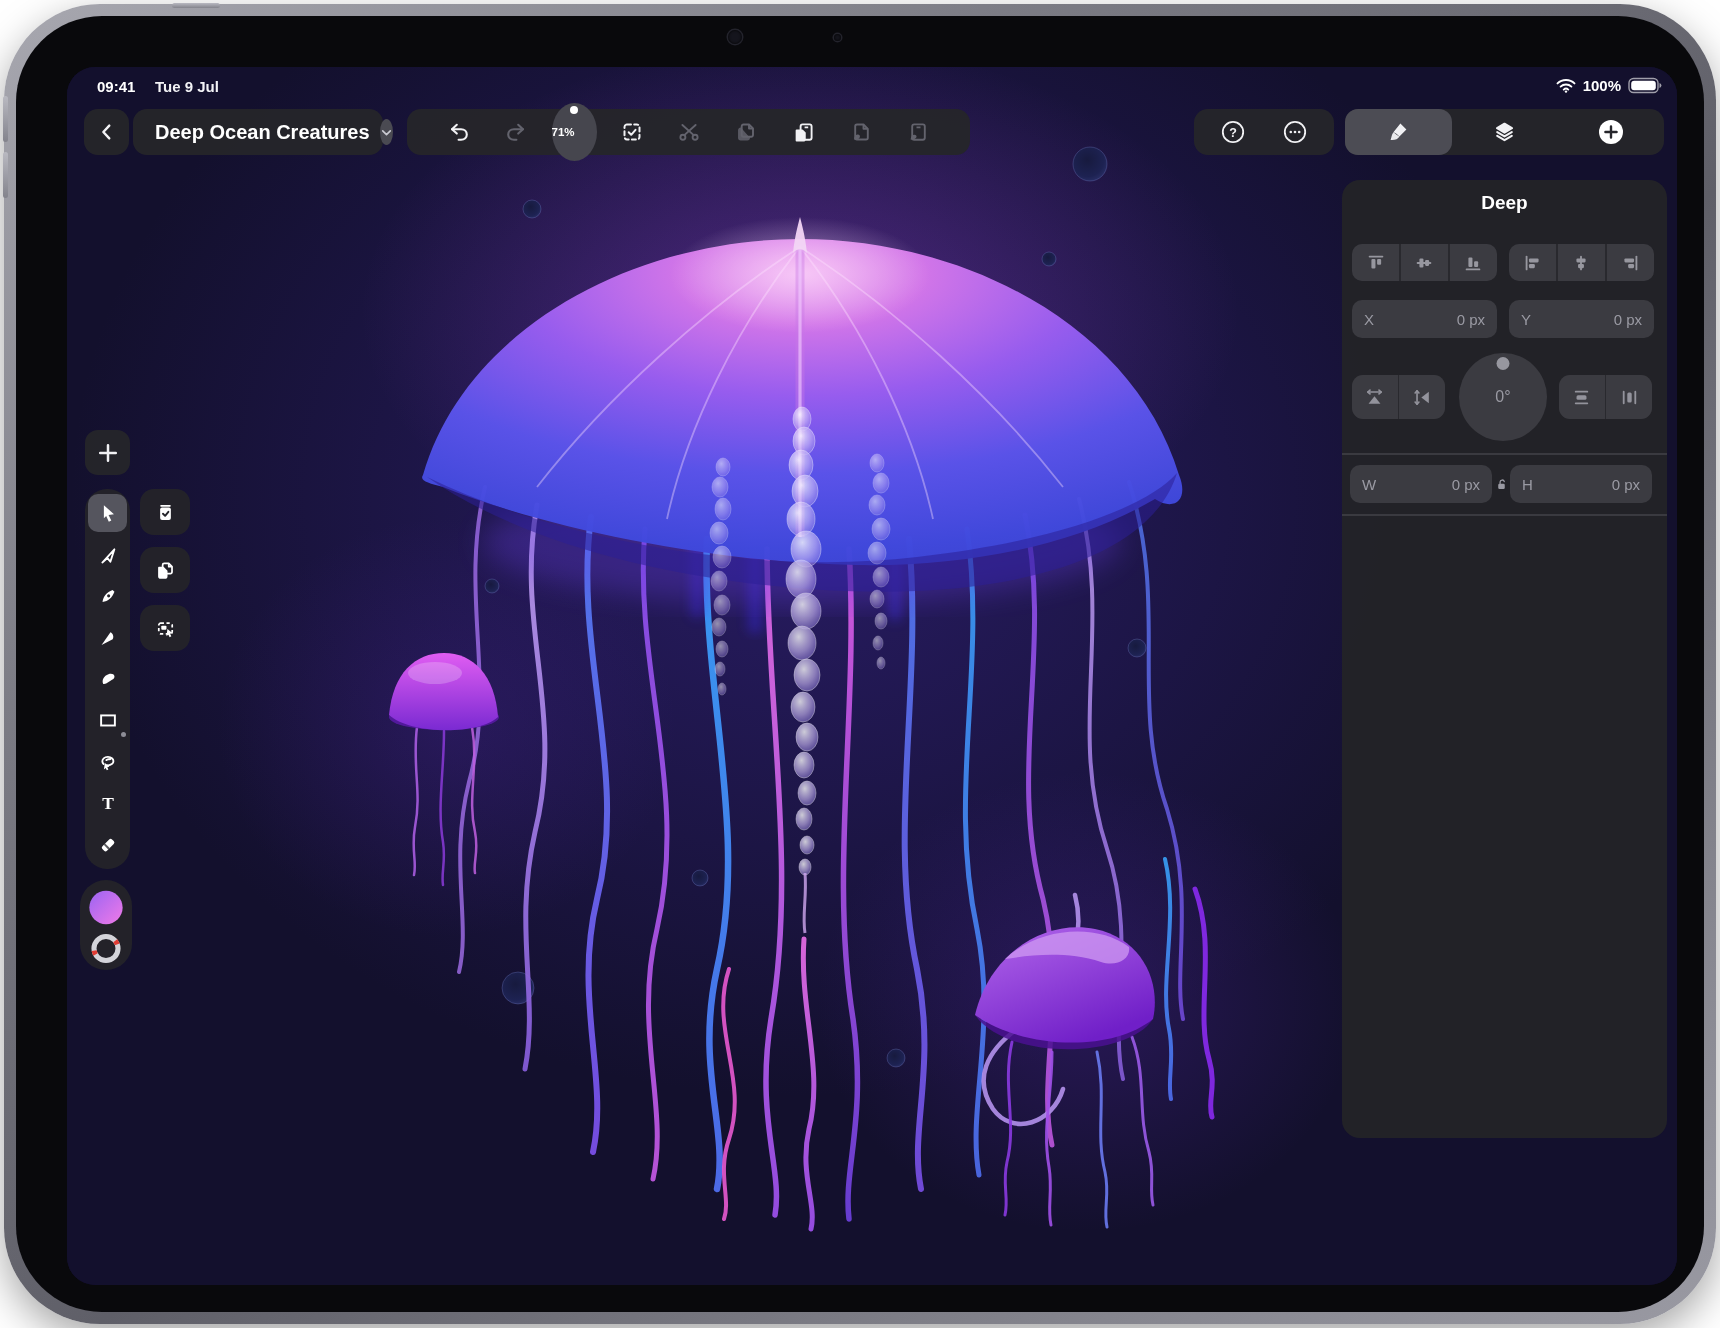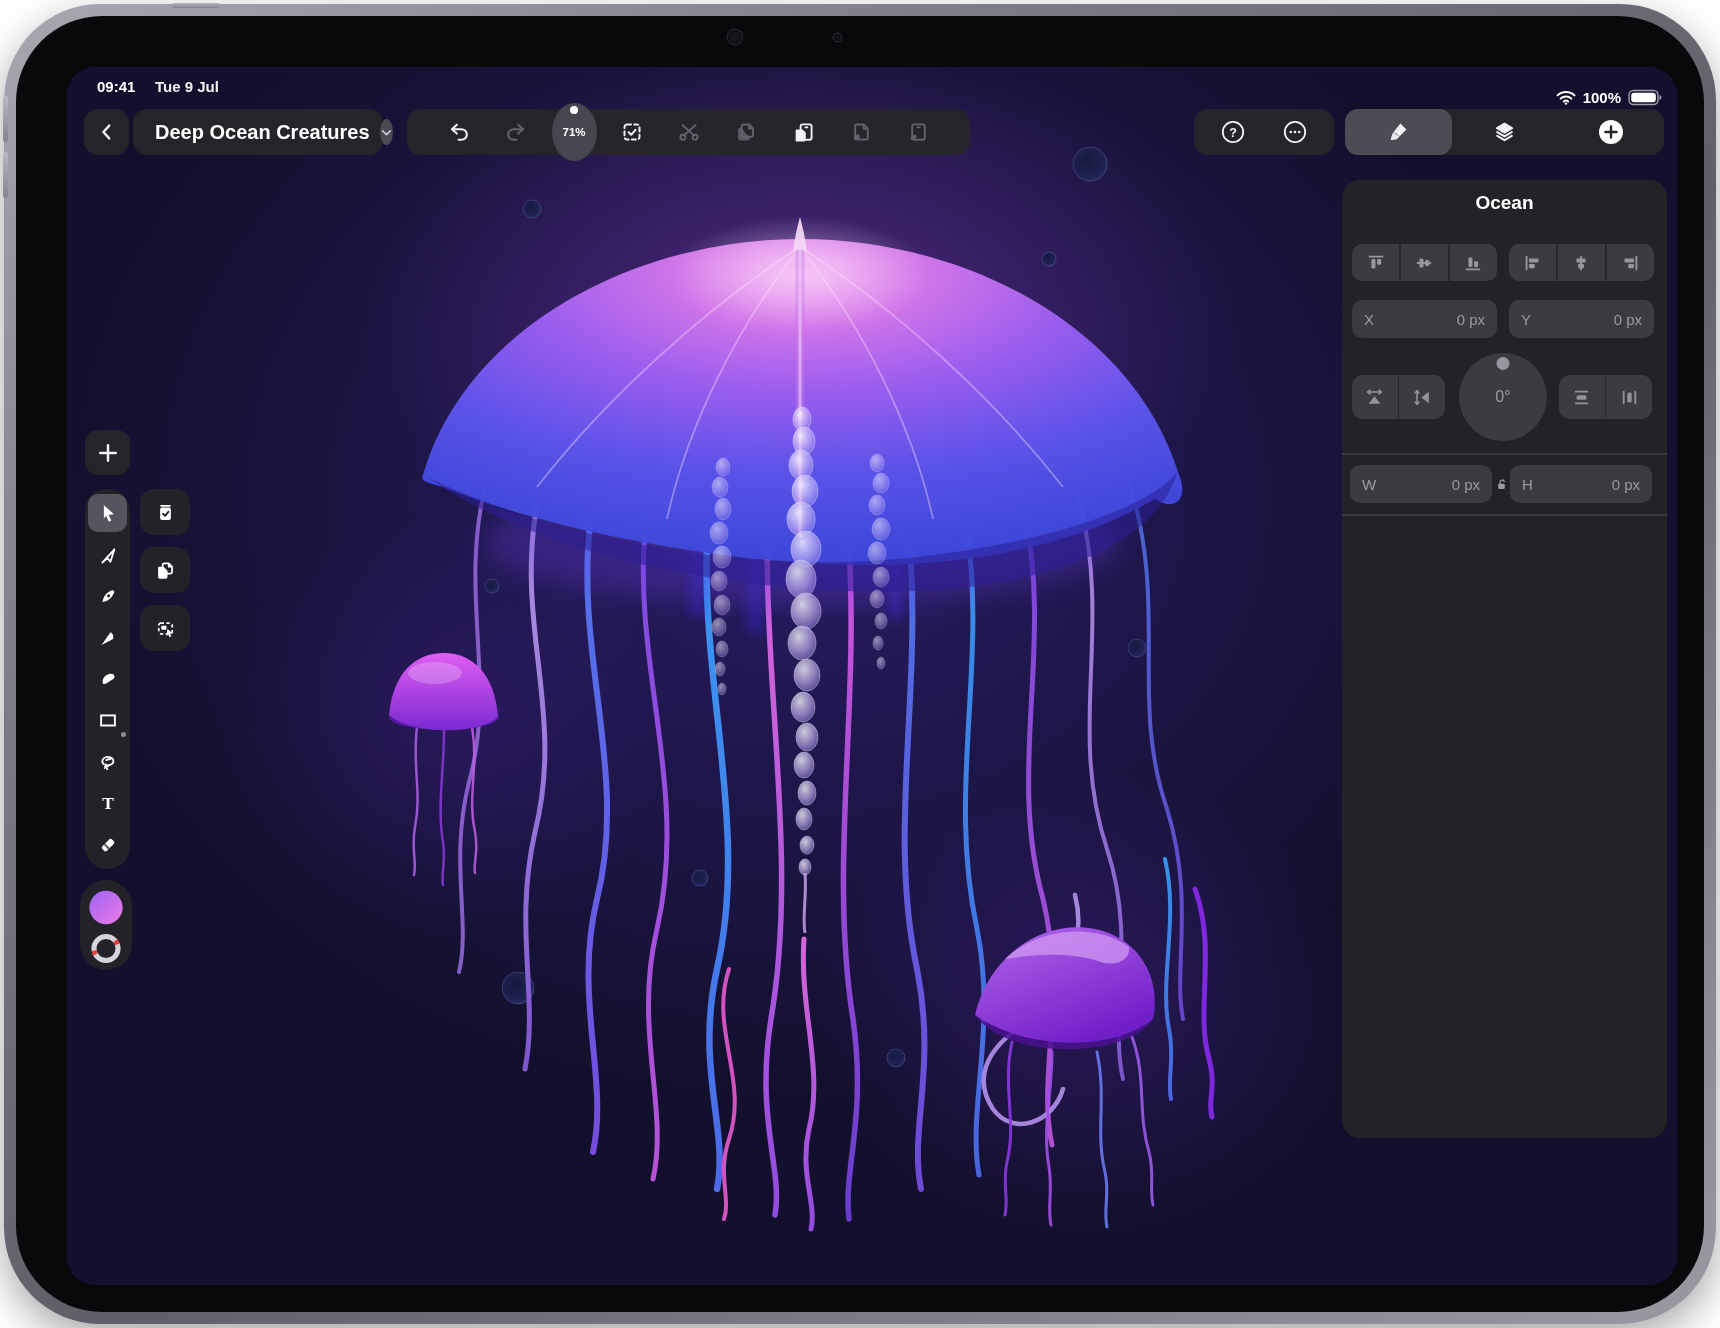--- a/index.html
+++ b/index.html
@@ -21,31 +21,31 @@
   
   .pill { position:absolute; background:rgba(37,37,42,.96); border-radius:14px; display:flex; align-items:center; }
   .tbtn { display:flex; align-items:center; justify-content:center; width:44px; height:44px; color:#f1f1f4; background:none; border:0; }
   .tbtn.off { color:#63636d; }
   .icon { display:block; }
 
   
   .status { position:absolute; left:0; top:8px; width:100%; height:26px; color:#fff; font-size:15px; }
   .status .time { position:absolute; left:30px; top:3px; font-weight:700; }
   .status .date { position:absolute; left:88px; top:3px; font-weight:600; color:#f3f3f6; }
-  .status-right { position:absolute; right:15px; top:14px; display:flex; align-items:center; gap:7px; font-weight:700; }
+  .status-right { position:absolute; right:15px; top:2px; display:flex; align-items:center; gap:7px; font-weight:700; }
 
   
   .back-pill { left:17px; top:42px; width:45px; height:46px; justify-content:center; }
   .doc-pill { left:66px; top:42px; width:250px; height:46px; padding:0 12px 0 22px; gap:10px; }
   .doc-title { color:#fff; font-size:20px; font-weight:700; flex:1; white-space:nowrap; }
   .chev-circle { width:26px; height:26px; border-radius:50%; background:#4a4a52; display:flex; align-items:center; justify-content:center; color:#c9c9d1; }
 
   .main-pill { left:340px; top:42px; width:563px; height:46px; justify-content:space-between; padding:0 30px; }
   .zoom-badge { position:relative; width:45px; height:58px; border-radius:50%; background:#46464e; color:#fff;
-    display:flex; align-items:center; justify-content:center; font-size:11.5px; font-weight:700; border:0; }
+    display:flex; align-items:center; justify-content:flex-start; font-size:11.5px; font-weight:700; border:0; }
   .zoom-badge .dot { position:absolute; top:3px; left:50%; transform:translateX(-50%); width:8px; height:8px; border-radius:50%; background:#fff; }
 
   .help-pill { left:1127px; top:42px; width:140px; height:46px; justify-content:space-evenly; }
 
   .tabbar { left:1278px; top:42px; width:319px; height:46px; justify-content:space-around; border-radius:14px; }
   .tab-sel { position:absolute; left:0; top:0; width:107px; height:46px; border-radius:13px; background:#4c4c54; }
   .tabbar .tbtn { position:relative; }
 
   
   .panel { position:absolute; left:1275px; top:113px; width:325px; height:958px; background:rgba(35,35,39,.97); border-radius:18px; }
@@ -423,21 +423,21 @@
           </button>
           <button class="tbtn">
             <svg class="icon" width="28" height="28" viewBox="0 0 28 28">
                 <circle cx="14" cy="14" r="12" fill="#fff"></circle>
                 <path d="M14 8.4 V19.6 M8.4 14 H19.6" stroke="#26262b" stroke-width="2.4" stroke-linecap="round"></path>
               </svg>
           </button>
         </div>
 
         <div class="panel">
-          <div class="panel-title">Ocean</div>
+          <div class="panel-title">Deep</div>
 
           <div class="algroup" style="left:10px;">
             <button>
                 <svg width="22" height="22" viewBox="0 0 24 24" fill="currentColor">
                   <rect x="4" y="4" width="16" height="2" rx="1"></rect>
                   <rect x="7" y="7.6" width="4.4" height="10.5" rx="1.2"></rect>
                   <rect x="13.2" y="7.6" width="4.4" height="6.4" rx="1.2"></rect>
                 </svg>
               </button>
             <button>

